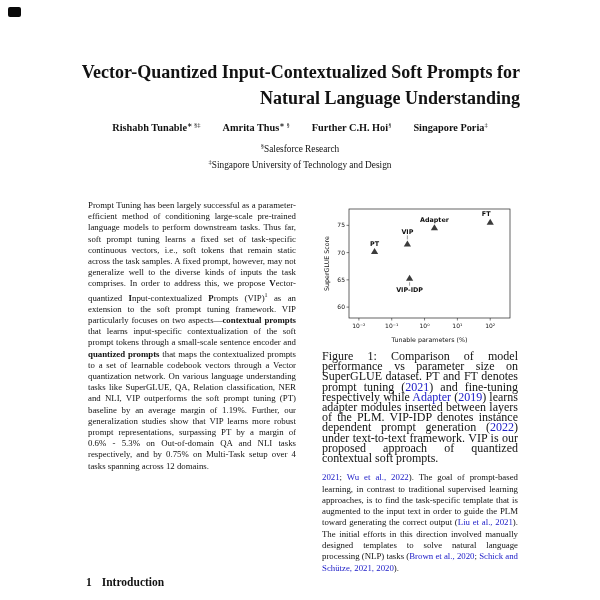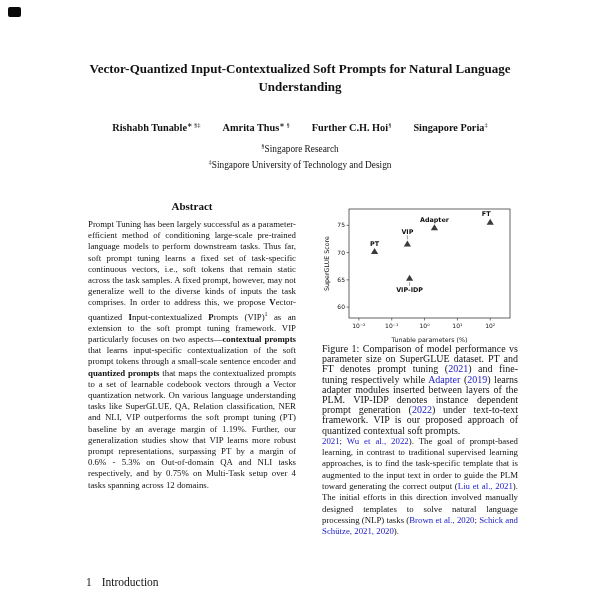--- a/index.html
+++ b/index.html
@@ -3,44 +3,44 @@
 <meta charset="utf-8">
 <style>
   * { box-sizing: border-box; margin: 0; padding: 0; }
   html, body { width: 600px; height: 600px; background: #ffffff; }
   body { font-family: "Liberation Serif", serif; color: #121212; }
   .page { position: relative; width: 600px; height: 600px; overflow: hidden; background: #fff; }
 
   .corner-icon { position: absolute; left: 8px; top: 7px; width: 13px; height: 10px;
                  background: #0a0a0a; border-radius: 2px; cursor: pointer; }
 
-  .title { position: absolute; top: 60px; left: 80px; width: 440px; text-align: center;
-           font-size: 13px; font-weight: bold; line-height: 1.42; }
+  .title { position: absolute; top: 60px; left: 80px; width: 440px; text-align: right;
+           font-size: 18px; font-weight: bold; line-height: 1.42; }
 
   .authors { position: absolute; top: 121px; left: 0; width: 600px; display: flex;
              justify-content: center; gap: 22px; font-size: 10.3px; font-weight: bold; }
   .authors sup { font-size: 6.5px; font-weight: normal; }
 
   .affils { position: absolute; top: 140px; left: 0; width: 600px; text-align: center;
             font-size: 9.3px; line-height: 12.5px; }
   .affils sup { font-size: 6.5px; }
 
   .col-left { position: absolute; left: 88px; top: 200px; width: 208px; }
   .abs-head { text-align: center; font-weight: bold; font-size: 11px; margin-bottom: 7px; }
   .abs-body { font-size: 8.8px; line-height: 11.2px; text-align: justify; }
   .abs-body b { font-weight: bold; }
   .fn { font-size: 6px; }
 
-  .section-head { position: absolute; left: 86px; top: 576px; font-size: 11.5px; font-weight: normal; }
+  .section-head { position: absolute; left: 86px; top: 576px; font-size: 11.5px; font-weight: bold; }
   .section-head .num { margin-right: 10px; }
 
   .col-right { position: absolute; left: 322px; top: 202px; width: 196px; }
   .figure { width: 196px; height: 142px; }
-  .caption { font-size: 10px; line-height: 10.2px; text-align: justify; }
-  .bodytext { font-size: 8.8px; line-height: 11.3px; text-align: justify; }
+  .caption { margin-top: 7px; font-size: 12px; line-height: 10.2px; text-align: justify; }
+  .bodytext { margin-top: 9px; font-size: 8.8px; line-height: 11.3px; text-align: justify; }
 
   .cite { color: #2020c8; cursor: pointer; }
   svg text { font-family: "DejaVu Sans", sans-serif; }
 </style>
 </head>
 <body>
 
 <div class="page">
 
   <div class="corner-icon"></div>
@@ -48,26 +48,25 @@
   <h1 class="title">Vector-Quantized Input-Contextualized Soft Prompts for Natural Language Understanding</h1>
 
   <div class="authors">
     <span class="author"><span>Rishabh Tunable</span><sup>∗ §‡</sup></span>
     <span class="author"><span>Amrita Thus</span><sup>∗ §</sup></span>
     <span class="author"><span>Further C.H. Hoi</span><sup>§</sup></span>
     <span class="author"><span>Singapore Poria</span><sup>‡</sup></span>
   </div>
 
   <div class="affils">
-    <div><sup>§</sup><span>Singapore Research</span></div>
+    <div><sup>§</sup><span>Salesforce Research</span></div>
     <div><sup>‡</sup><span>Singapore University of Technology and Design</span></div>
   </div>
 
   <div class="col-left">
-    <div class="abs-head">Abstract</div>
     <p class="abs-body"><span>Prompt Tuning has been largely successful as a parameter-efficient method of conditioning large-scale pre-trained language models to perform downstream tasks. Thus far, soft prompt tuning learns a fixed set of task-specific continuous vectors, i.e., soft tokens that remain static across the task samples. A fixed prompt, however, may not generalize well to the diverse kinds of inputs the task comprises. In order to address this, we propose </span><b>V</b><span>ector-quantized </span><b>I</b><span>nput-contextualized </span><b>P</b><span>rompts (VIP)</span><sup class="fn">1</sup><span> as an extension to the soft prompt tuning framework. VIP particularly focuses on two aspects—</span><b>contextual prompts</b><span> that learns input-specific contextualization of the soft prompt tokens through a small-scale sentence encoder and </span><b>quantized prompts</b><span> that maps the contextualized prompts to a set of learnable codebook vectors through a Vector quantization network. On various language understanding tasks like SuperGLUE, QA, Relation classification, NER and NLI, VIP outperforms the soft prompt tuning (PT) baseline by an average margin of 1.19%. Further, our generalization studies show that VIP learns more robust prompt representations, surpassing PT by a margin of 0.6% - 5.3% on Out-of-domain QA and NLI tasks respectively, and by 0.75% on Multi-Task setup over 4 tasks spanning across 12 domains.</span></p>
   </div>
 
   <div class="section-head">
     <span class="num">1</span><span>Introduction</span>
   </div>
 
   <div class="col-right">
     <div class="figure">
       <svg id="plot-svg" width="196" height="142" viewBox="0 0 196 142">

